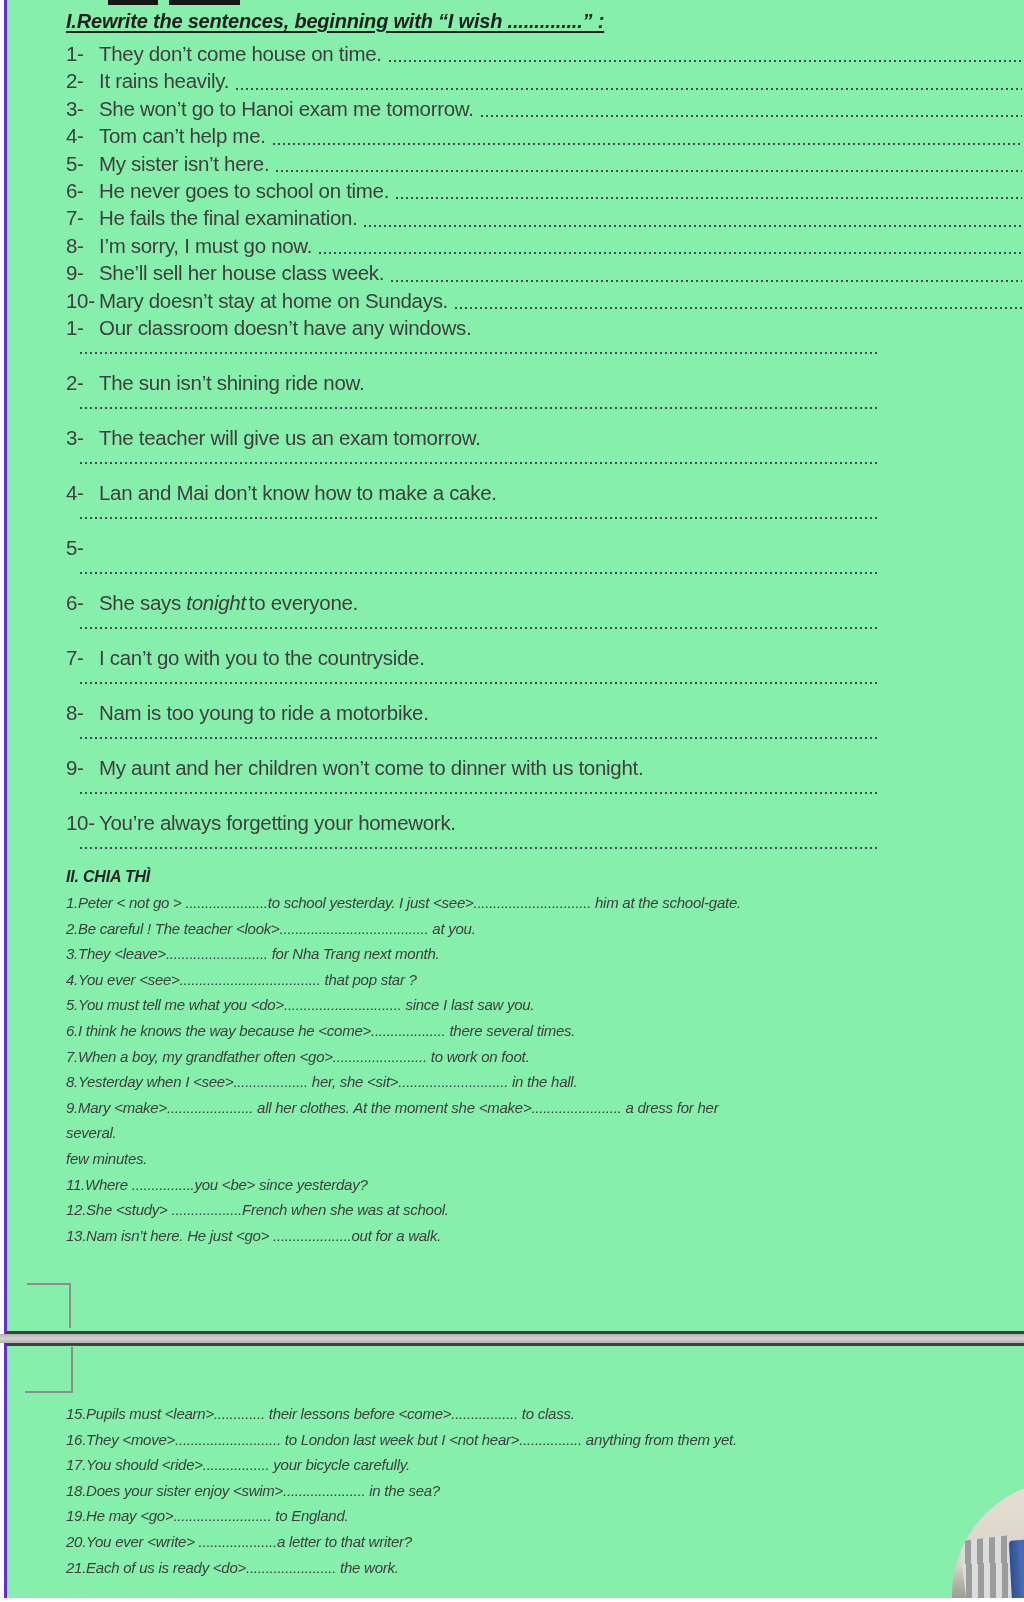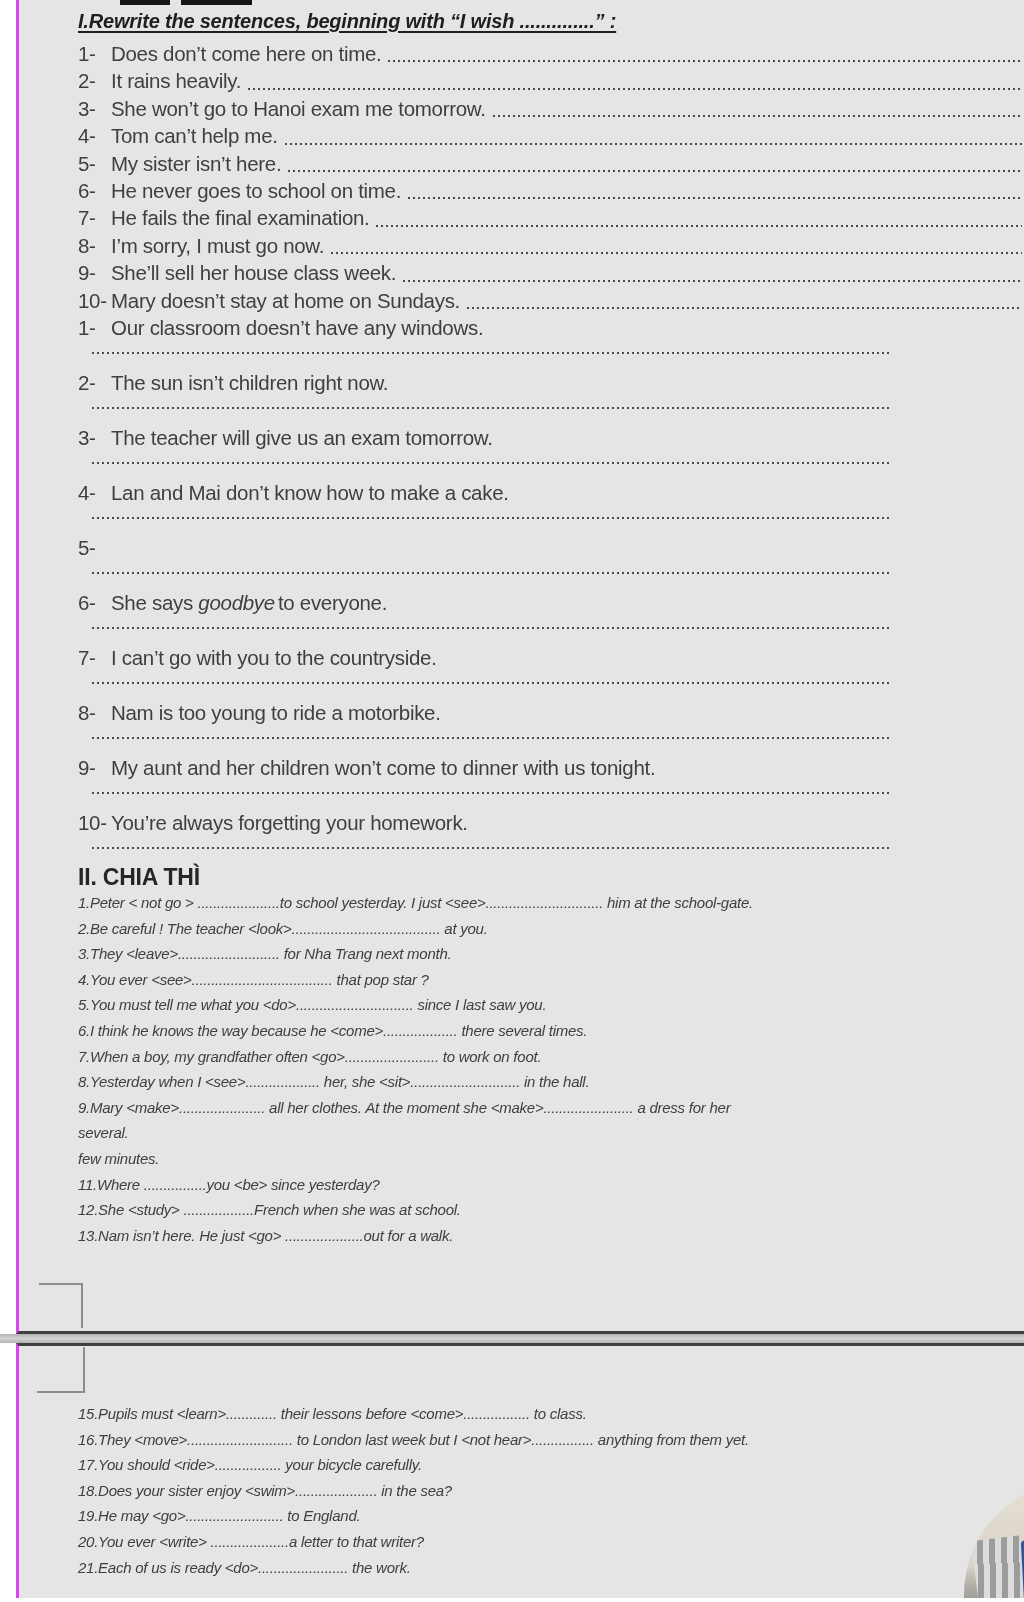--- a/index.html
+++ b/index.html
@@ -1,18 +1,18 @@
 <!DOCTYPE html>
 <html><head>
 <meta charset="utf-8">
 <style>
   html,body{margin:0;padding:0;background:#ffffff;}
   .screen{position:relative;width:1024px;height:1602px;background:#ffffff;overflow:hidden;
           font-family:"Liberation Sans","DejaVu Sans",sans-serif;color:#3f3f3f;}
-  .page{position:relative;margin-left:16px;border-left:3px solid #d946ef;background:#e5e5e5;overflow:hidden;}
+  .page{position:relative;margin-left:4px;border-left:3px solid #6d28d9;background:#86efac;overflow:hidden;}
   .page1{height:1331px;border-bottom:3px solid #3f3f3f;}
   .page-gap{height:9px;background:linear-gradient(180deg,#b2b2b2,#d2d2d2 50%,#b2b2b2);}
   .page2{height:252px;border-top:3px solid #3f3f3f;}
   .content{padding:6px 0 0 59px;}
   .content2{padding:55px 0 0 59px;}
 
   .top-fragment{position:absolute;top:0;left:101px;width:132px;height:5px;
     background:linear-gradient(90deg,#161616 0 38%,transparent 38% 46%,#161616 46% 100%);}
 
   .title{margin:0 0 4px 0;font-size:20px;line-height:30px;font-weight:700;font-style:italic;
@@ -21,22 +21,22 @@
 
   .row{display:flex;line-height:27.4px;font-size:20.5px;white-space:nowrap;letter-spacing:-0.3px;}
   .num{min-width:33px;flex:0 0 auto;}
   .leader{flex:1 1 auto;height:2px;margin:0 2px 5px 7px;align-self:flex-end;
     background:repeating-linear-gradient(90deg,#4b4b4b 0 2px,transparent 2px 5px);}
   .pair .row{line-height:27px;}
   .dotline{height:2px;width:800px;margin:11px 0 15px 14px;
     background:repeating-linear-gradient(90deg,#4b4b4b 0 2px,transparent 2px 5px);}
   .pair .em{font-style:italic;margin-right:3px;}
 
-  .s2-heading{margin:2px 0 0 0;font-size:23px;line-height:26px;font-weight:700;color:#262626;
-    letter-spacing:-0.2px;}
+  .s2-heading{margin:2px 0 0 0;font-size:16px;line-height:26px;font-weight:700;color:#262626;
+    letter-spacing:-0.2px;font-style:italic;}
   .tline{font-size:15px;line-height:25.6px;height:25.6px;white-space:nowrap;letter-spacing:-0.25px;font-style:italic;}
   .content2 .tline{line-height:25.6px;}
 
   .corner-mark{position:absolute;}
   .mark-p1{left:20px;bottom:3px;width:42px;height:43px;border-top:2px solid #8d8d8d;border-right:2px solid #8d8d8d;}
   .mark-p2{left:18px;top:1px;width:46px;height:44px;border-bottom:2px solid #8d8d8d;border-right:2px solid #8d8d8d;}
 
   .webcam{position:absolute;left:945px;top:134px;width:230px;height:230px;border-radius:50%;overflow:hidden;
     background:linear-gradient(178deg,#e6e0d5 0%,#d9d3c8 36%,#b3afa7 44%,#999793 52%,#8f8f8f 74%,#888888 100%);}
   .webcam .blinds{position:absolute;left:14px;top:58px;width:48px;height:116px;transform:rotate(-7deg);
@@ -48,21 +48,21 @@
 <body>
 
 <div class="screen">
   <div class="page page1">
     <div class="top-fragment"></div>
     <div class="content">
       <h1 class="title">I.Rewrite the sentences, beginning with “I wish ..............” :</h1>
       <div id="wish-inline">
           <div class="row">
             <span class="num">1-</span>
-            <span class="txt">Does don’t come here on time.</span>
+            <span class="txt">They don’t come house on time.</span>
             <span class="leader"></span>
           </div>
           <div class="row">
             <span class="num">2-</span>
             <span class="txt">It rains heavily.</span>
             <span class="leader"></span>
           </div>
           <div class="row">
             <span class="num">3-</span>
             <span class="txt">She won’t go to Hanoi exam me tomorrow.</span>
@@ -108,21 +108,21 @@
           <div class="pair">
             <div class="row">
               <span class="num">1-</span>
               <span class="txt">Our classroom doesn’t have any windows.</span>
             </div>
             <div class="dotline"></div>
           </div>
           <div class="pair">
             <div class="row">
               <span class="num">2-</span>
-              <span class="txt">The sun isn’t children right now.</span>
+              <span class="txt">The sun isn’t shining ride now.</span>
             </div>
             <div class="dotline"></div>
           </div>
           <div class="pair">
             <div class="row">
               <span class="num">3-</span>
               <span class="txt">The teacher will give us an exam tomorrow.</span>
             </div>
             <div class="dotline"></div>
           </div>
@@ -135,21 +135,21 @@
           </div>
           <div class="pair">
             <div class="row">
               <span class="num">5-</span>
             </div>
             <div class="dotline"></div>
           </div>
           <div class="pair">
             <div class="row">
               <span class="num">6-</span>
-              <span class="txt"><span>She says </span><span class="em">goodbye</span><span>to everyone.</span></span>
+              <span class="txt"><span>She says </span><span class="em">tonight</span><span>to everyone.</span></span>
             </div>
             <div class="dotline"></div>
           </div>
           <div class="pair">
             <div class="row">
               <span class="num">7-</span>
               <span class="txt">I can’t go with you to the countryside.</span>
             </div>
             <div class="dotline"></div>
           </div>

